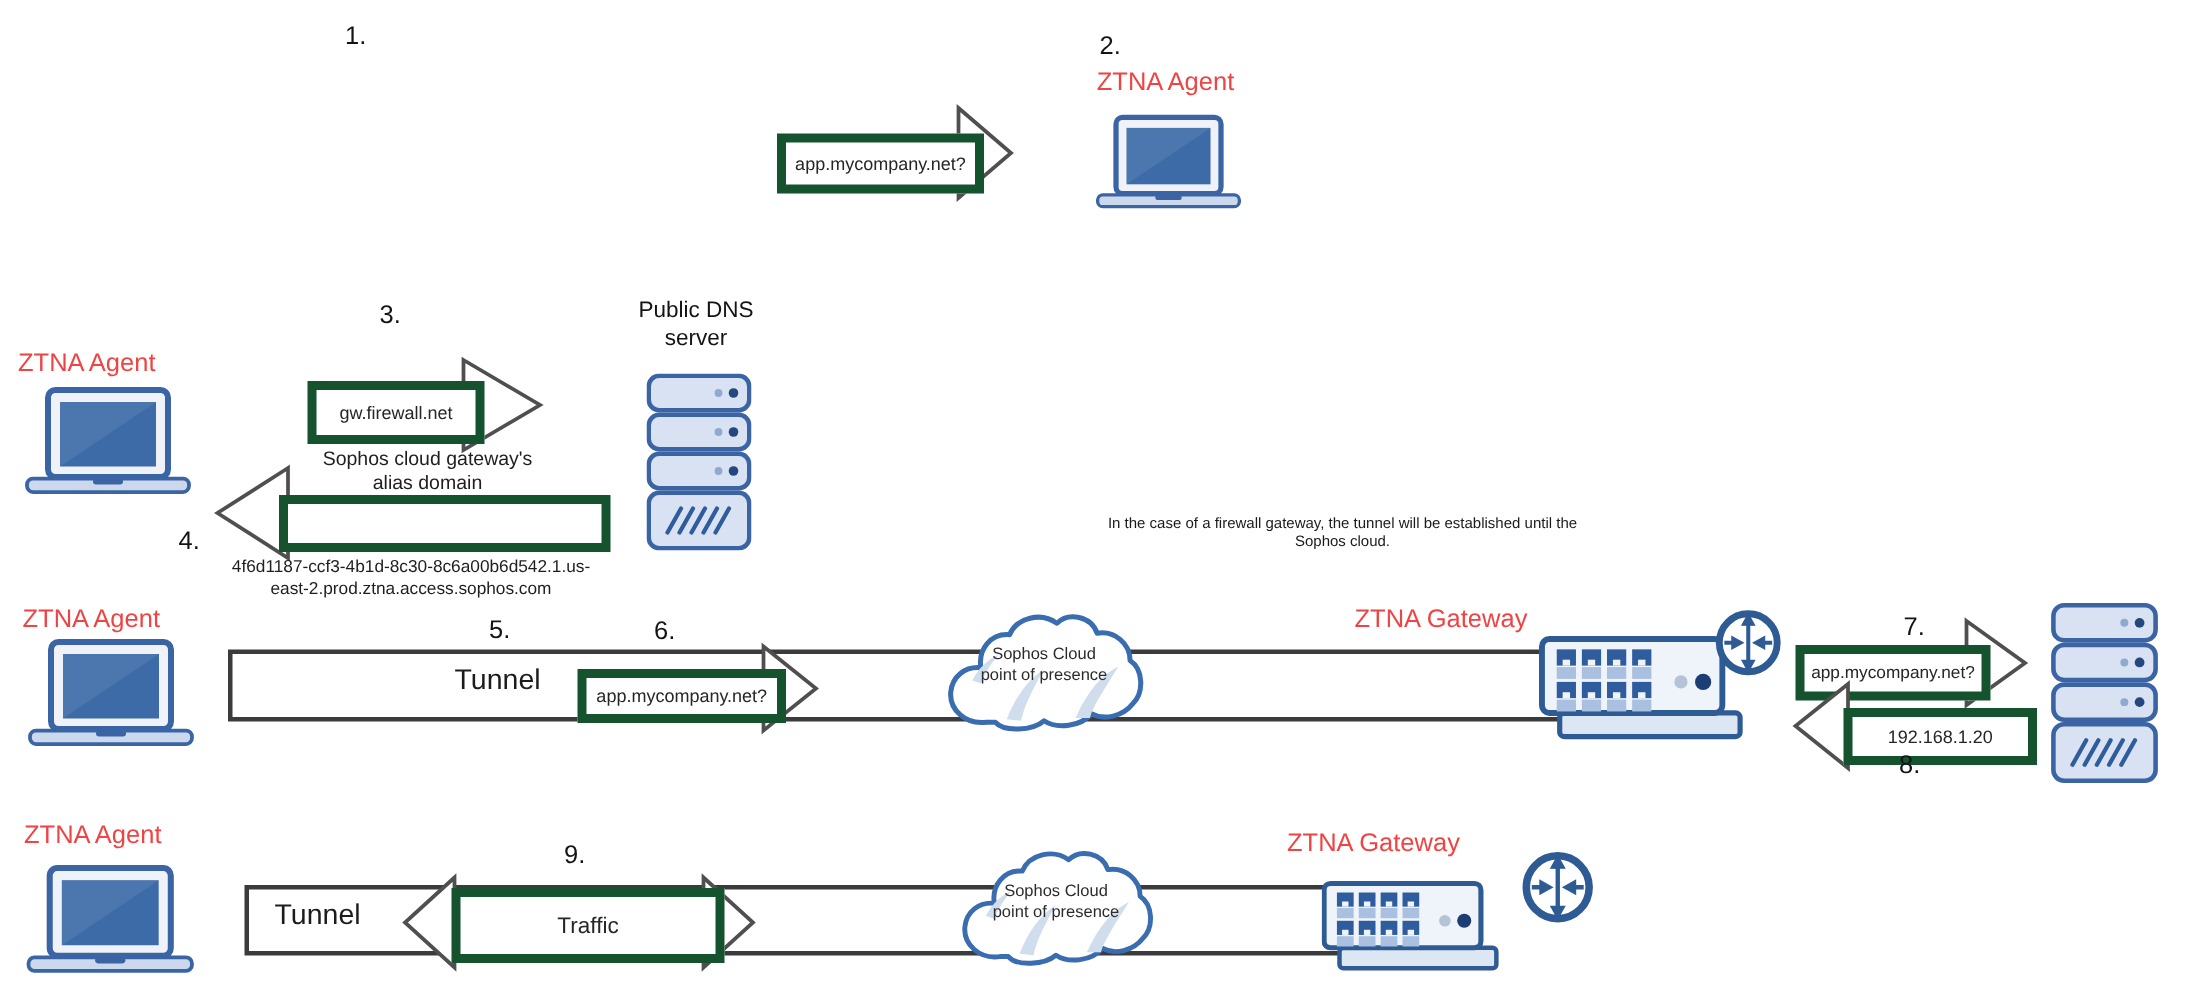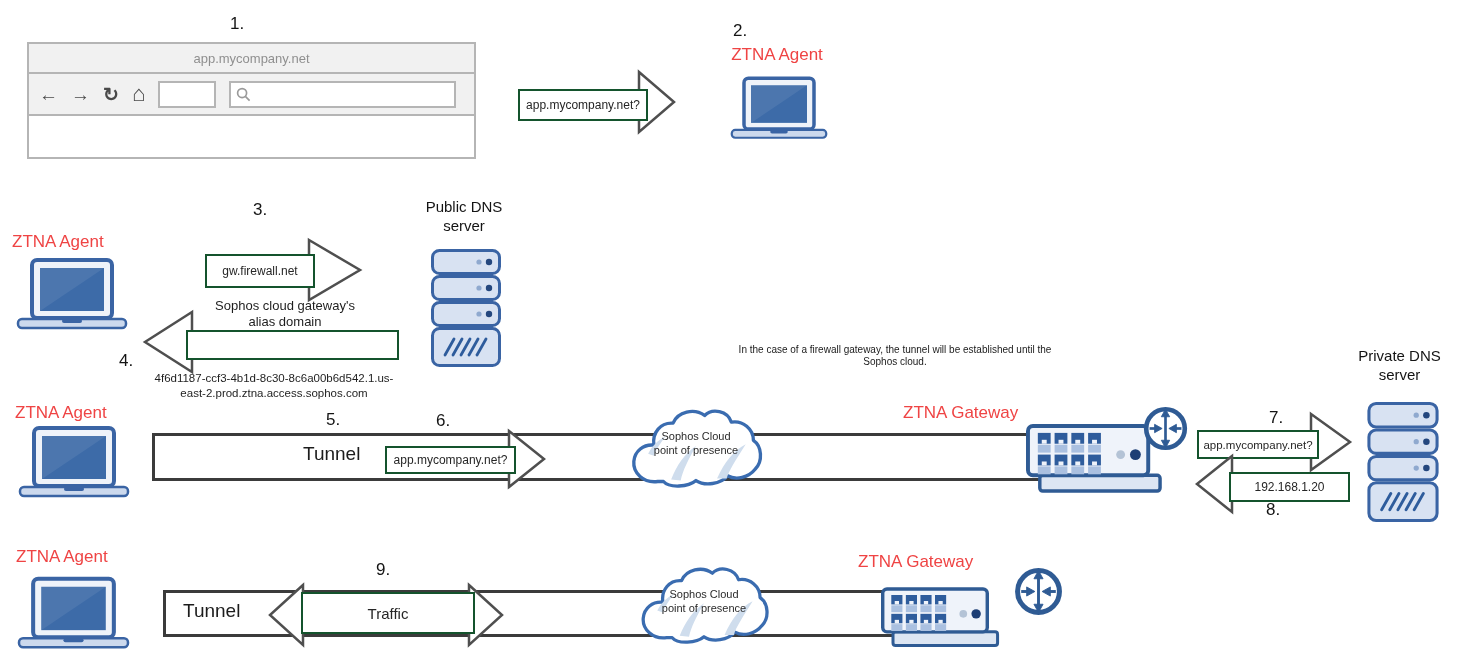--- a/index.html
+++ b/index.html
@@ -4,21 +4,21 @@
 <style>
   html,body{margin:0;padding:0;background:#fff;}
   #canvas{position:relative;width:1470px;height:664px;background:#fff;
           font-family:"Liberation Sans",sans-serif;overflow:hidden;}
   .abs{position:absolute;}
   .step{position:absolute;font-size:17px;color:#141414;}
   .lbl{position:absolute;font-size:17px;color:#ef4444;white-space:nowrap;}
   .lbl-c{position:absolute;font-size:15px;color:#141414;text-align:center;line-height:1.25;}
   .tunnel{position:absolute;background:#fff;border:3px solid #3b3b3b;}
   .tunnel-lbl{position:absolute;font-size:19px;color:#1c1c1c;}
-  .arrow-body{position:absolute;background:#fff;border:2px solid #14532d;
+  .arrow-body{position:absolute;background:#fff;border:6px solid #14532d;
               display:flex;align-items:center;justify-content:center;
               font-size:12px;color:#262626;white-space:nowrap;}
   .ah{position:absolute;overflow:visible;}
   .note{position:absolute;font-size:10px;color:#1a1a1a;text-align:center;line-height:1.22;}
   .cap{position:absolute;font-size:13px;color:#1e1e1e;text-align:center;line-height:1.2;}
   .alias{position:absolute;font-size:11.5px;color:#1e1e1e;text-align:center;line-height:1.3;}
   .cloud-lbl{position:absolute;font-size:11px;color:#2b2b2b;text-align:center;line-height:1.3;}
   
   .browser{position:absolute;left:27px;top:42px;width:449px;height:117px;
            border:2px solid #b5b5b5;background:#fff;box-sizing:border-box;}
@@ -126,36 +126,20 @@
       </symbol>
       <symbol id="sym-magnifier" viewBox="0 0 16 16">
         <circle cx="6.5" cy="6.5" r="4.8" fill="none" stroke="#9a9a9a" stroke-width="1.8"></circle>
         <line x1="10.2" y1="10.2" x2="14.5" y2="14.5" stroke="#9a9a9a" stroke-width="1.8"></line>
       </symbol>
     </defs>
   </svg>
 
   <div class="step" style="left:230px;top:14px;">1.</div>
 
-  <div class="browser">
-    <div class="b-title">app.mycompany.net</div>
-    <div class="b-tools">
-      <span class="b-ico">←</span>
-      <span class="b-ico">→</span>
-      <span class="b-ico">↻</span>
-      <span class="b-ico home">⌂</span>
-      <span class="b-input"></span>
-      <span class="b-search">
-        <svg width="15" height="15">
-            <use href="#sym-magnifier"></use>
-          </svg>
-      </span>
-    </div>
-    <div class="b-content"></div>
-  </div>
 
   <svg class="ah" style="left:638px;top:71px;" width="38" height="62">
     <polygon points="1,1 36,31 1,61" fill="#fff" stroke="#4f4f4f" stroke-width="2.5"></polygon>
   </svg>
   <div class="arrow-body" style="left:518px;top:89px;width:126px;height:28px;">app.mycompany.net?</div>
 
   <div class="step" style="left:733px;top:21px;">2.</div>
   <div class="lbl" style="left:722px;top:45px;width:110px;text-align:center;">ZTNA Agent</div>
   <svg class="abs" style="left:730px;top:74px;" width="98" height="68" preserveAspectRatio="none">
       <use href="#sym-laptop"></use>
@@ -223,21 +207,20 @@
     <polygon points="1,1 40,29 1,57" fill="#fff" stroke="#4f4f4f" stroke-width="2.5"></polygon>
   </svg>
   <div class="arrow-body" style="left:1197px;top:430px;width:118px;height:25px;font-size:11.5px;">app.mycompany.net?</div>
 
   <svg class="ah" style="left:1195px;top:455px;" width="38" height="58">
     <polygon points="37,1 2,29 37,57" fill="#fff" stroke="#4f4f4f" stroke-width="2.5"></polygon>
   </svg>
   <div class="arrow-body" style="left:1229px;top:472px;width:117px;height:26px;">192.168.1.20</div>
   <div class="step" style="left:1266px;top:500px;">8.</div>
 
-  <div class="lbl-c" style="left:1342px;top:347px;width:115px;">Private DNS server</div>
   <svg class="abs" style="left:1367px;top:402px;" width="72" height="120">
       <use href="#sym-server"></use>
     </svg>
 
   <div class="lbl" style="left:16px;top:547px;">ZTNA Agent</div>
   <svg class="abs" style="left:17px;top:576px;" width="113" height="74" preserveAspectRatio="none">
       <use href="#sym-laptop"></use>
     </svg>
 
   <div class="tunnel" style="left:163px;top:590px;width:770px;height:41px;"></div>

